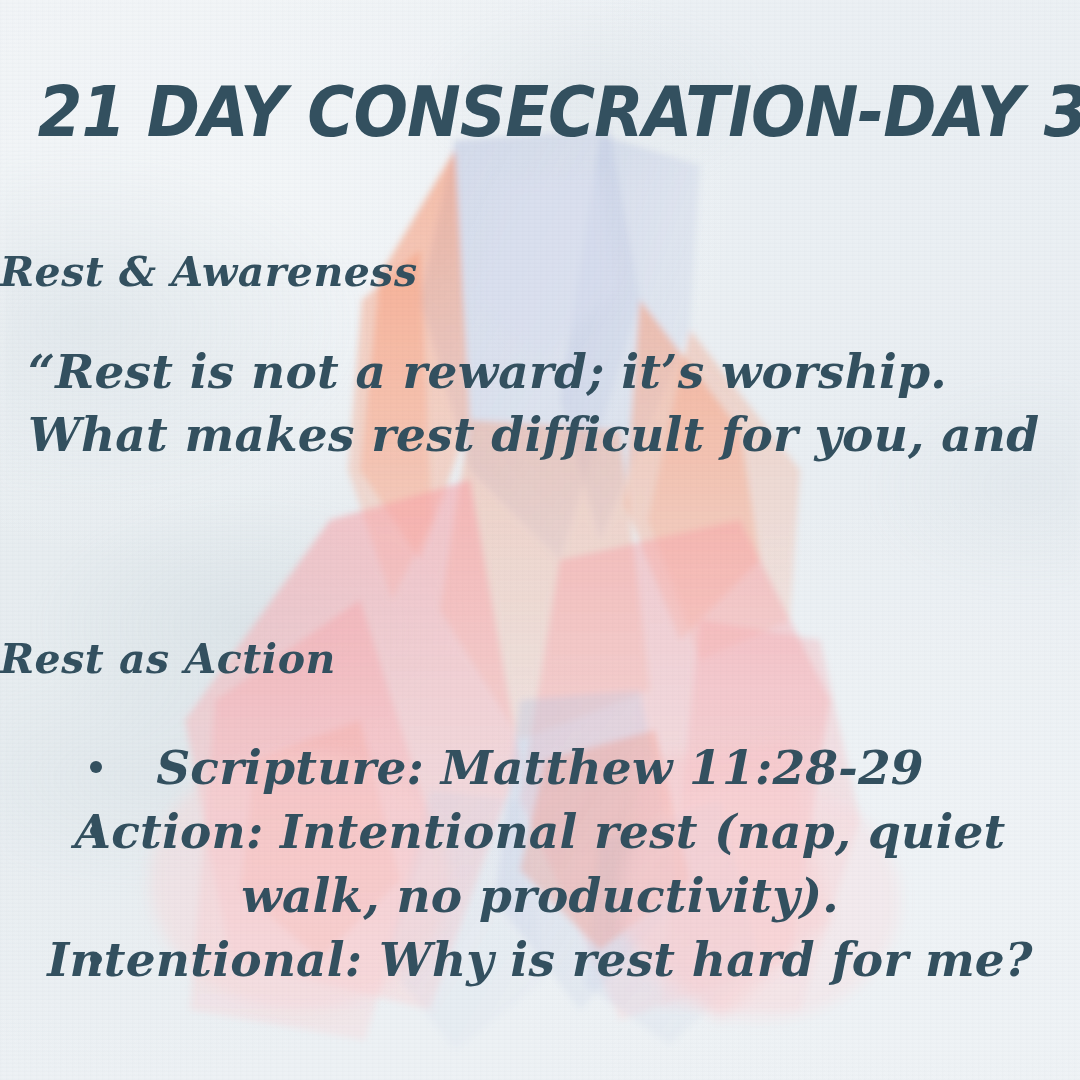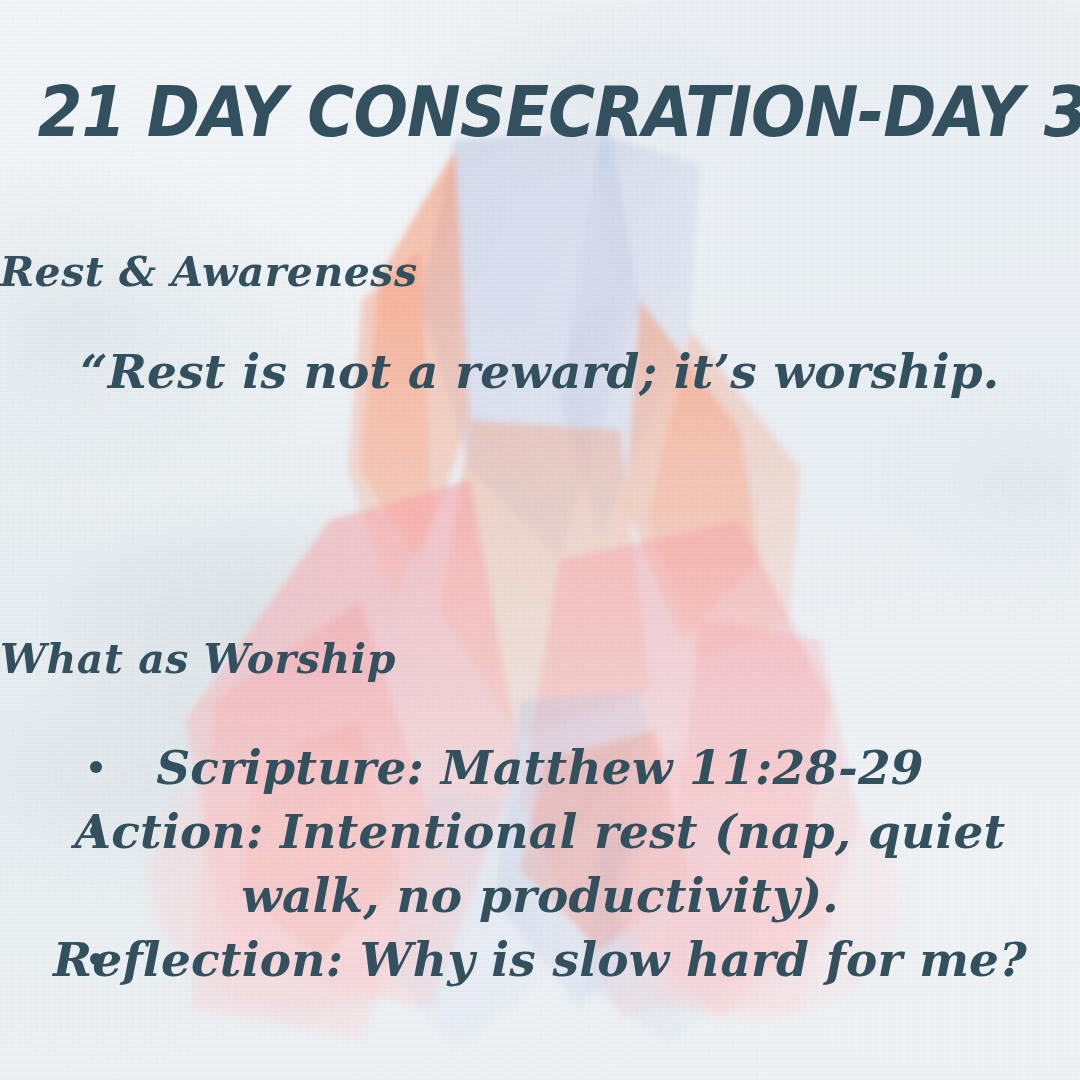--- a/index.html
+++ b/index.html
@@ -89,21 +89,20 @@
     color: #33505f;
   }
   #heading-rest-awareness { top: 214px; }
   #heading-rest-as-worship { top: 601px; }
 
   .quote-block {
     position: absolute;
     top: 340px;
     left: 28px;
     right: 28px;
-    text-align: center;
     font-family: "DejaVu Serif", serif;
     font-weight: 700;
     font-style: italic;
     font-size: 47px;
     line-height: 63px;
     letter-spacing: .2px;
     color: #33505f;
   }
 
   .bullet-list {
@@ -211,33 +210,34 @@
   <div class="grain"></div>
 
   <div class="content">
 
     <h1 class="page-title">21 DAY CONSECRATION-DAY 3</h1>
 
     <h2 id="heading-rest-awareness" class="section-heading">Rest &amp; Awareness</h2>
 
     <div class="quote-block">
       <div>“Rest is not a reward; it’s worship.</div>
+      <div>What makes rest difficult for you, and</div>
     </div>
 
-    <h2 id="heading-rest-as-worship" class="section-heading">What as Worship</h2>
+    <h2 id="heading-rest-as-worship" class="section-heading">Rest as Action</h2>
 
     <ul class="bullet-list">
       <li id="bullet-item-1" class="bullet-item">
         <span class="bullet-dot"></span>
         <span class="bullet-text">Scripture: Matthew 11:28-29</span>
       </li>
       <li id="bullet-item-2" class="bullet-item">
         <span class="bullet-dot"></span>
         <span class="bullet-text">Action: Intentional rest (nap, quiet walk, no productivity).</span>
       </li>
       <li id="bullet-item-3" class="bullet-item">
         <span class="bullet-dot"></span>
-        <span class="bullet-text">Reflection: Why is slow hard for me?</span>
+        <span class="bullet-text">Intentional: Why is rest hard for me?</span>
       </li>
     </ul>
 
   </div>
 </div>
 
 </body></html>

